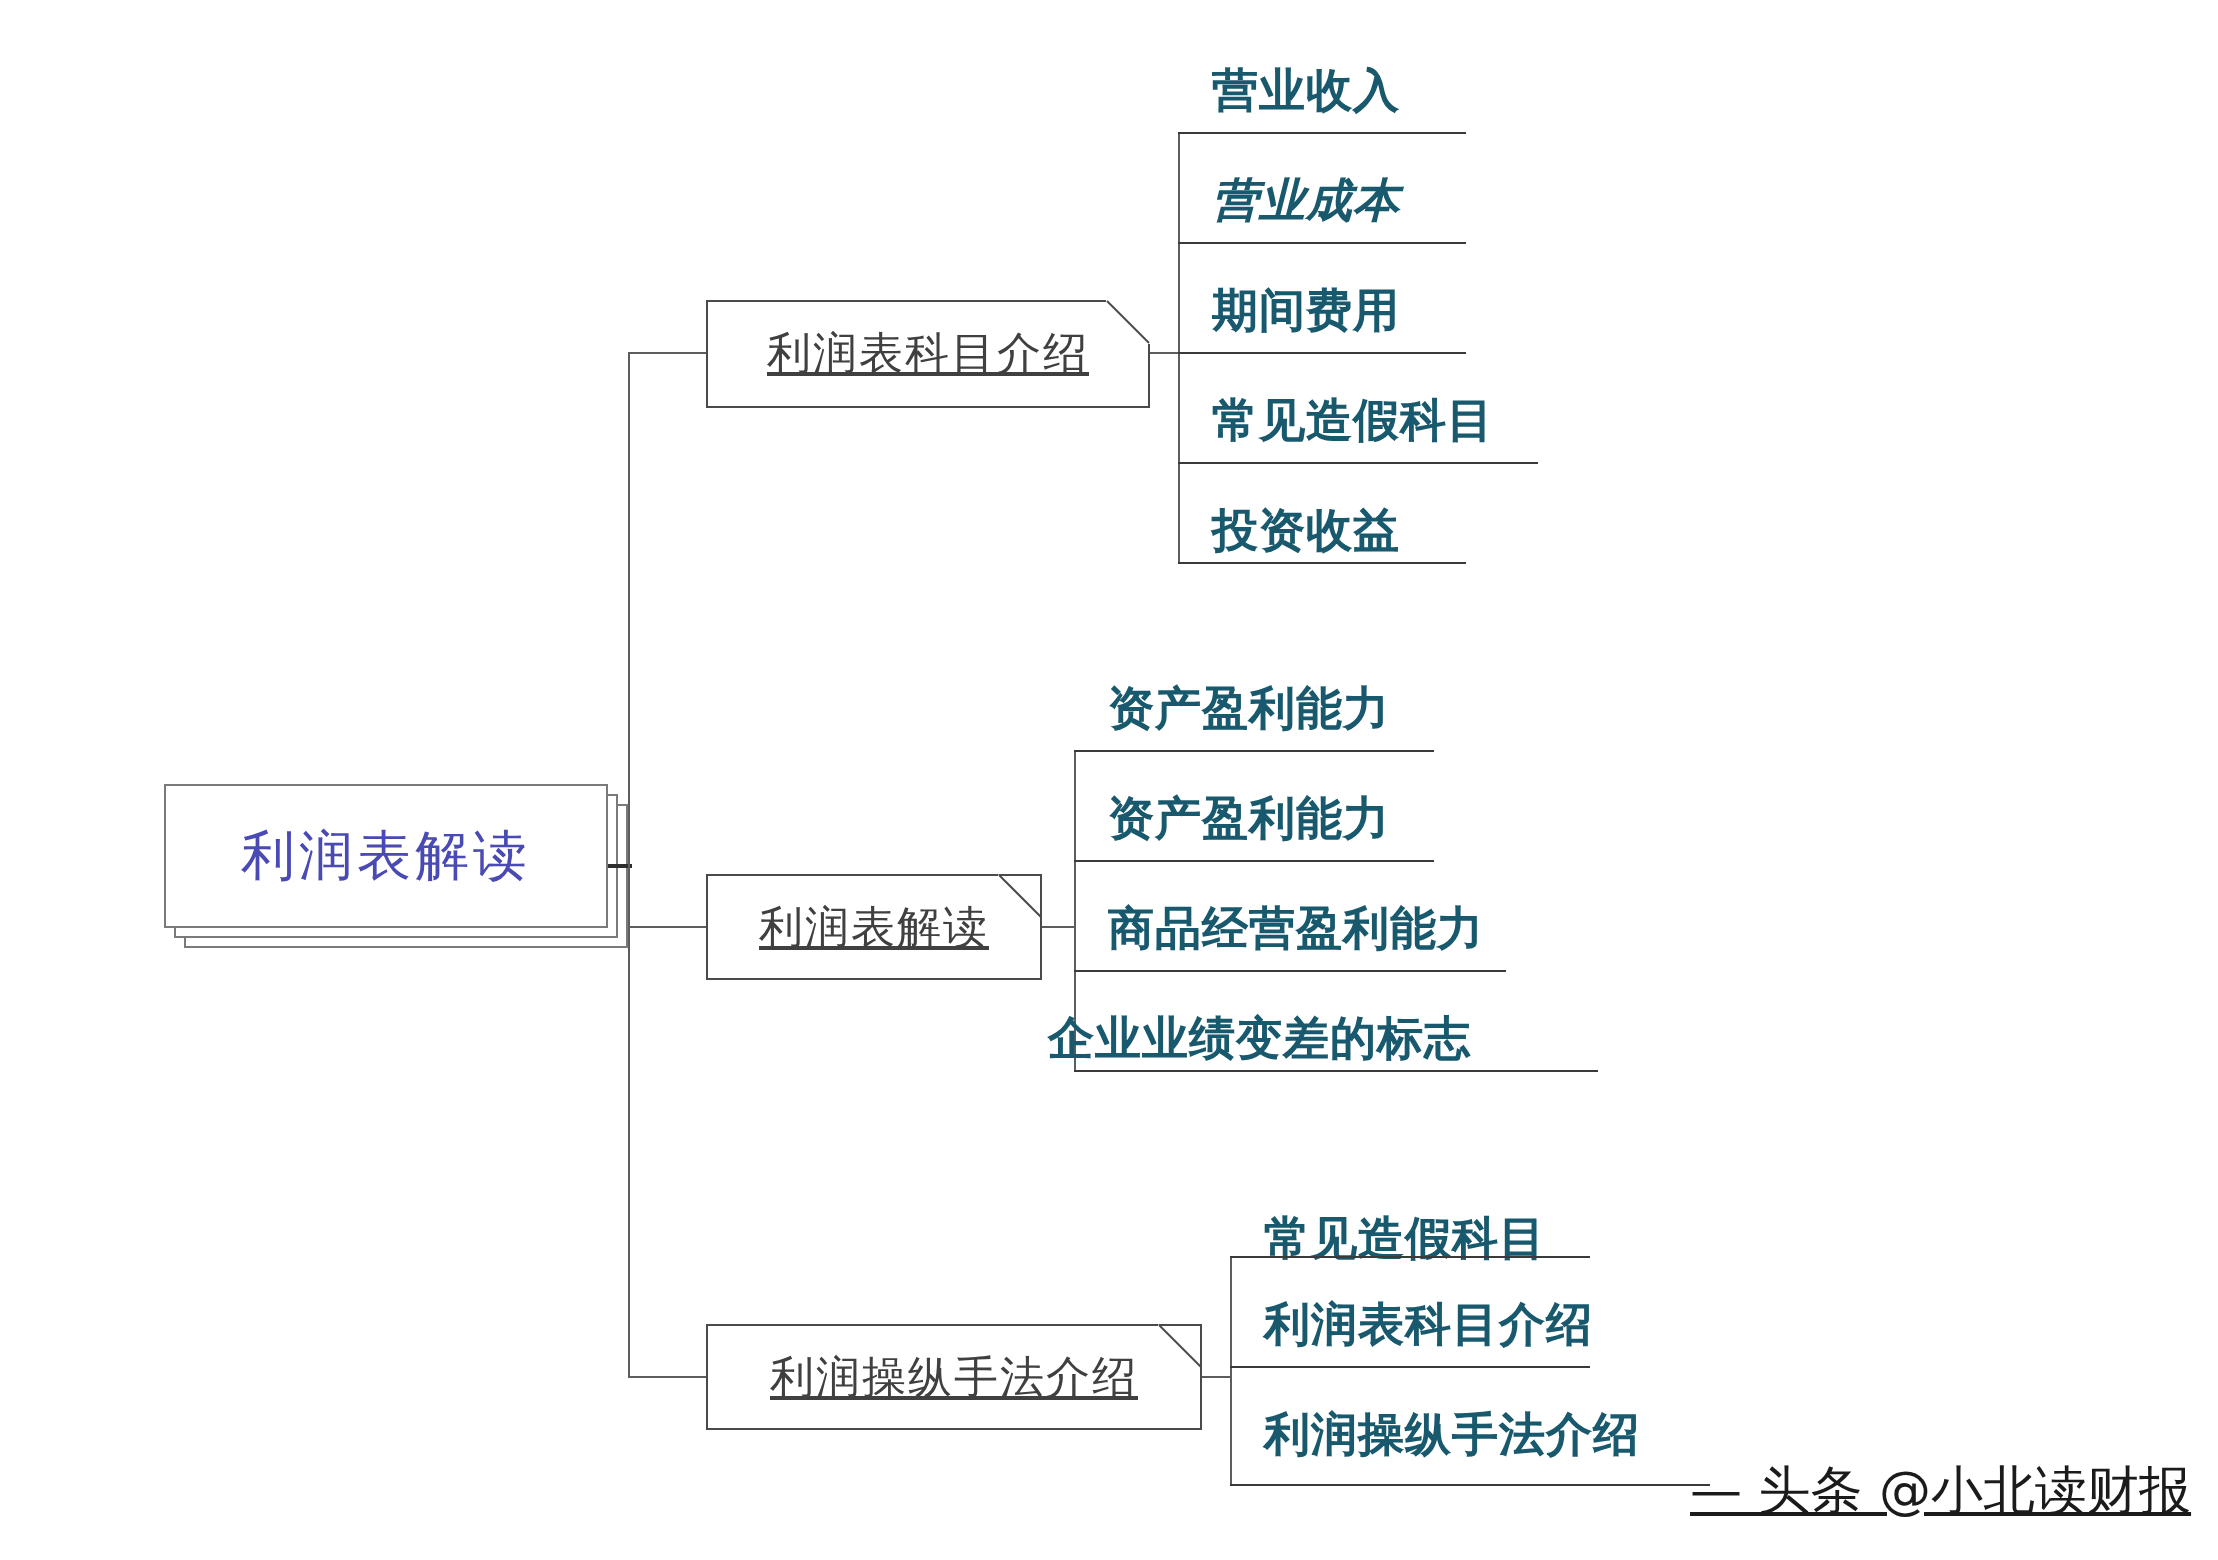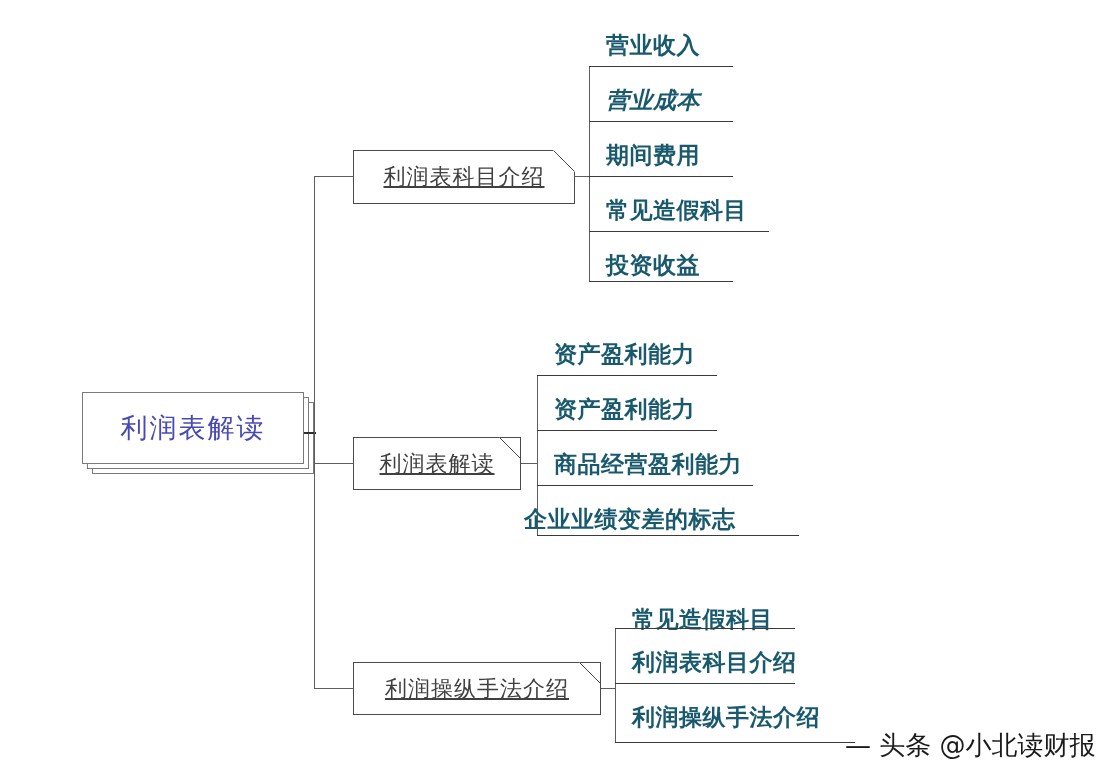--- a/index.html
+++ b/index.html
@@ -169,15 +169,15 @@
   <div class="leaf" style="left:632px;top:647px;">
     <span class="leaf-text">利润表科目介绍</span>
   </div>
   <div class="leaf-rule" style="left:615px;top:683px;width:180px;"></div>
 
   <div class="leaf" style="left:632px;top:702px;">
     <span class="leaf-text">利润操纵手法介绍</span>
   </div>
   <div class="leaf-rule" style="left:615px;top:742px;width:240px;"></div>
 
-  <div class="wm" style="left:845px;top:728px;">— 头条 @小北读财报</div>
+  <div class="wm" style="left:845px;top:728px;text-decoration:underline;">— 头条 @小北读财报</div>
 
 </div>
 
 </body></html>

